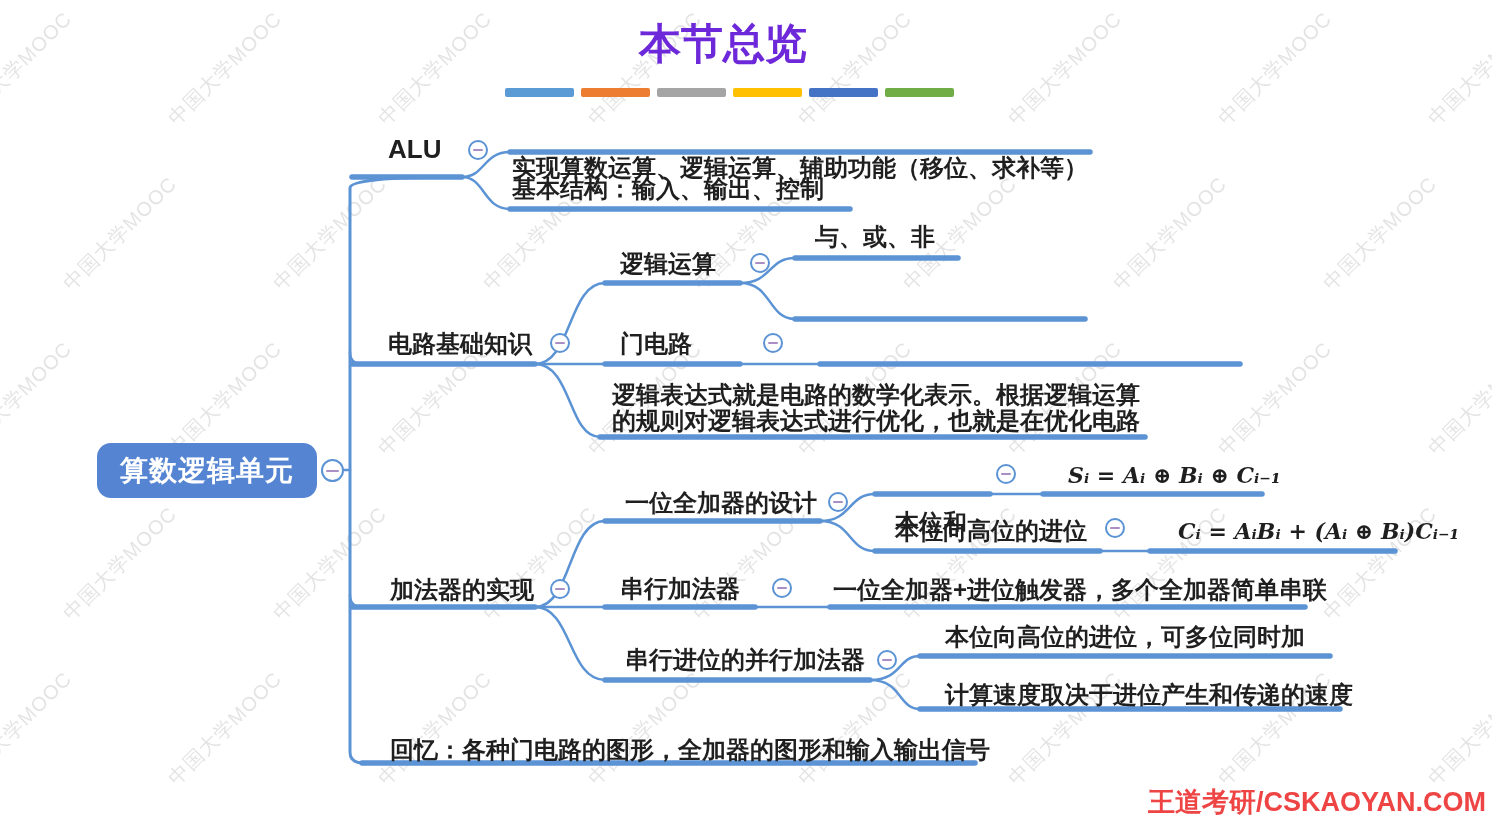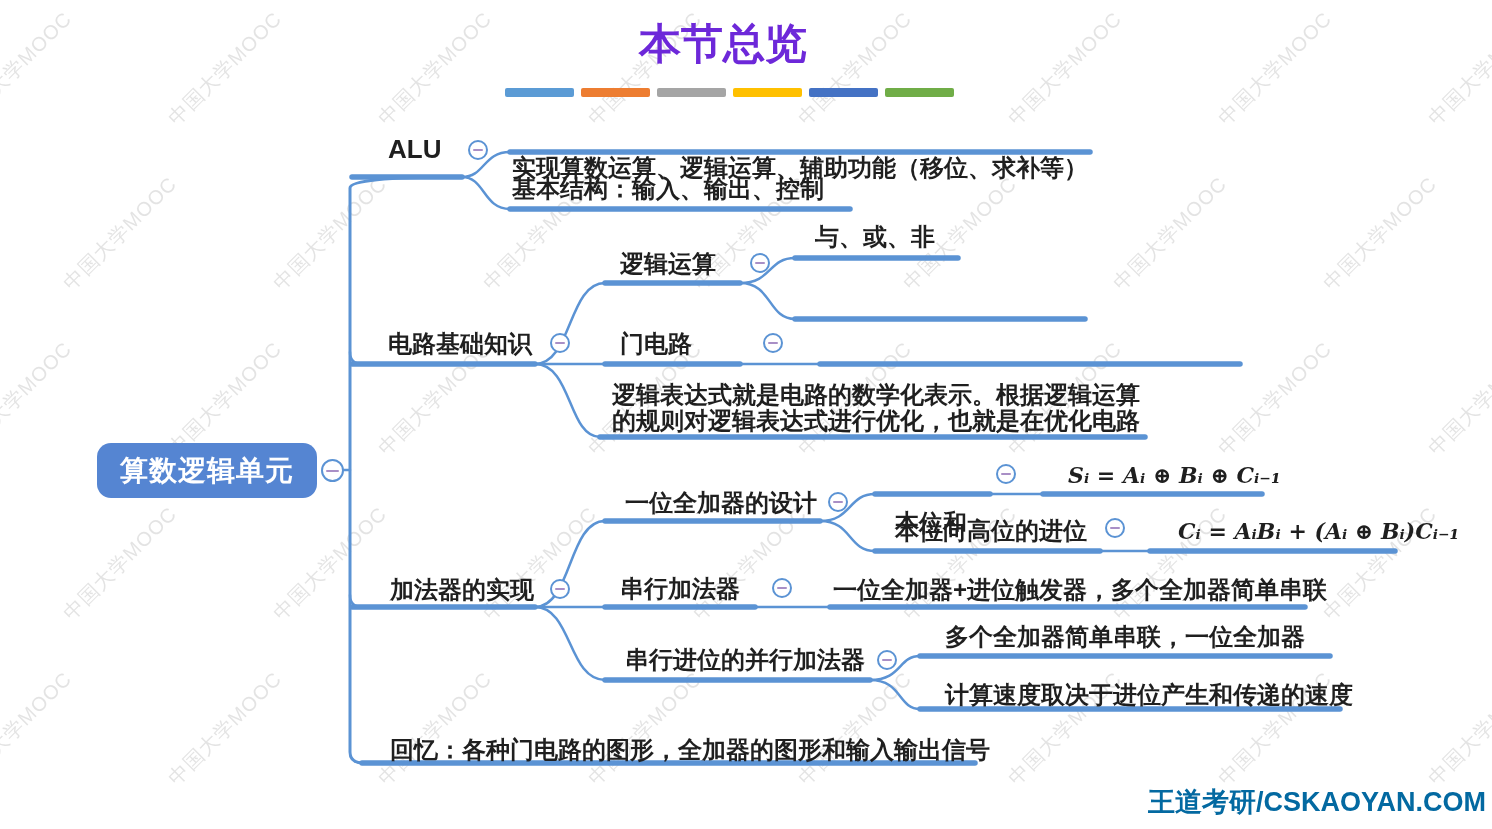--- a/index.html
+++ b/index.html
@@ -26,21 +26,21 @@
       white-space:nowrap;z-index:2;}
   .formula{font-family:"DejaVu Serif",serif;font-style:italic;font-size:22px;letter-spacing:0px;}
   
   .minus{position:absolute;width:20px;height:20px;box-sizing:border-box;border:2px solid #5b93d4;
          border-radius:50%;background:#fff;z-index:3;}
   .minus::after{content:"";position:absolute;left:3px;right:3px;top:50%;margin-top:-1px;
                 height:2px;background:#a98fc6;border-radius:1px;}
   .minus.big{width:23px;height:23px;}
   
   .footer{position:absolute;left:1000px;top:784px;width:486px;text-align:right;
-          font-size:27px;font-weight:700;color:#0369a1;z-index:2;}
+          font-size:27px;font-weight:700;color:#ef4444;z-index:2;}
 </style>
 </head>
 <body>
 
 <div id="stage">
 
   <div id="wm-layer">
       <div class="wm" style="left: -60px; top: 55px;">中国大学MOOC</div>
       <div class="wm" style="left: 150px; top: 55px;">中国大学MOOC</div>
       <div class="wm" style="left: 360px; top: 55px;">中国大学MOOC</div>
@@ -165,21 +165,21 @@
 
   <div class="nd" style="left:390px;top:577px;">加法器的实现</div>
   <div class="nd" style="left:625px;top:490px;">一位全加器的设计</div>
   <div class="nd" style="left:895px;top:462px;margin-top:48px;">本位和</div>
   <div class="nd formula" style="left:1068px;top:462px;">Sᵢ = Aᵢ ⊕ Bᵢ ⊕ Cᵢ₋₁</div>
   <div class="nd" style="left:895px;top:518px;">本位向高位的进位</div>
   <div class="nd formula" style="left:1178px;top:518px;">Cᵢ = AᵢBᵢ + (Aᵢ ⊕ Bᵢ)Cᵢ₋₁</div>
   <div class="nd" style="left:620px;top:576px;">串行加法器</div>
   <div class="nd" style="left:833px;top:577px;">一位全加器+进位触发器，多个全加器简单串联</div>
   <div class="nd" style="left:625px;top:647px;">串行进位的并行加法器</div>
-  <div class="nd" style="left:945px;top:624px;">多个全加器简单串联，一位全加器</div>
+  <div class="nd" style="left:945px;top:624px;">本位向高位的进位，可多位同时加</div>
   <div class="nd" style="left:945px;top:682px;">计算速度取决于进位产生和传递的速度</div>
 
   <div class="nd" style="left:390px;top:737px;">回忆：各种门电路的图形，全加器的图形和输入输出信号</div>
 
   <div class="minus big" style="left:321px;top:459px;"></div>
   <div class="minus" style="left:468px;top:140px;"></div>
   <div class="minus" style="left:550px;top:333px;"></div>
   <div class="minus" style="left:750px;top:253px;"></div>
   <div class="minus" style="left:763px;top:333px;"></div>
   <div class="minus" style="left:550px;top:579px;"></div>

